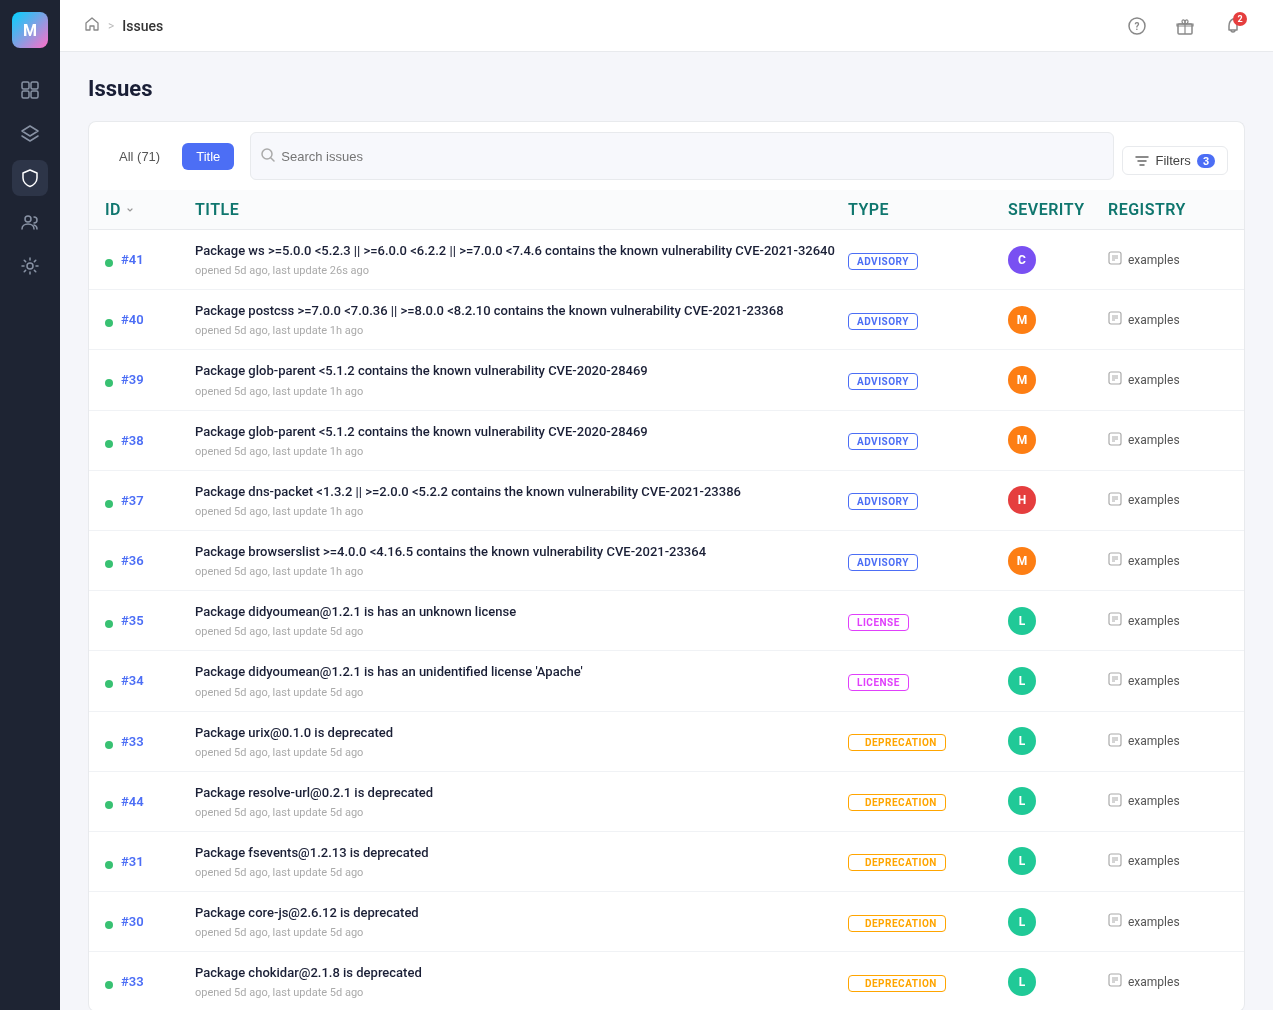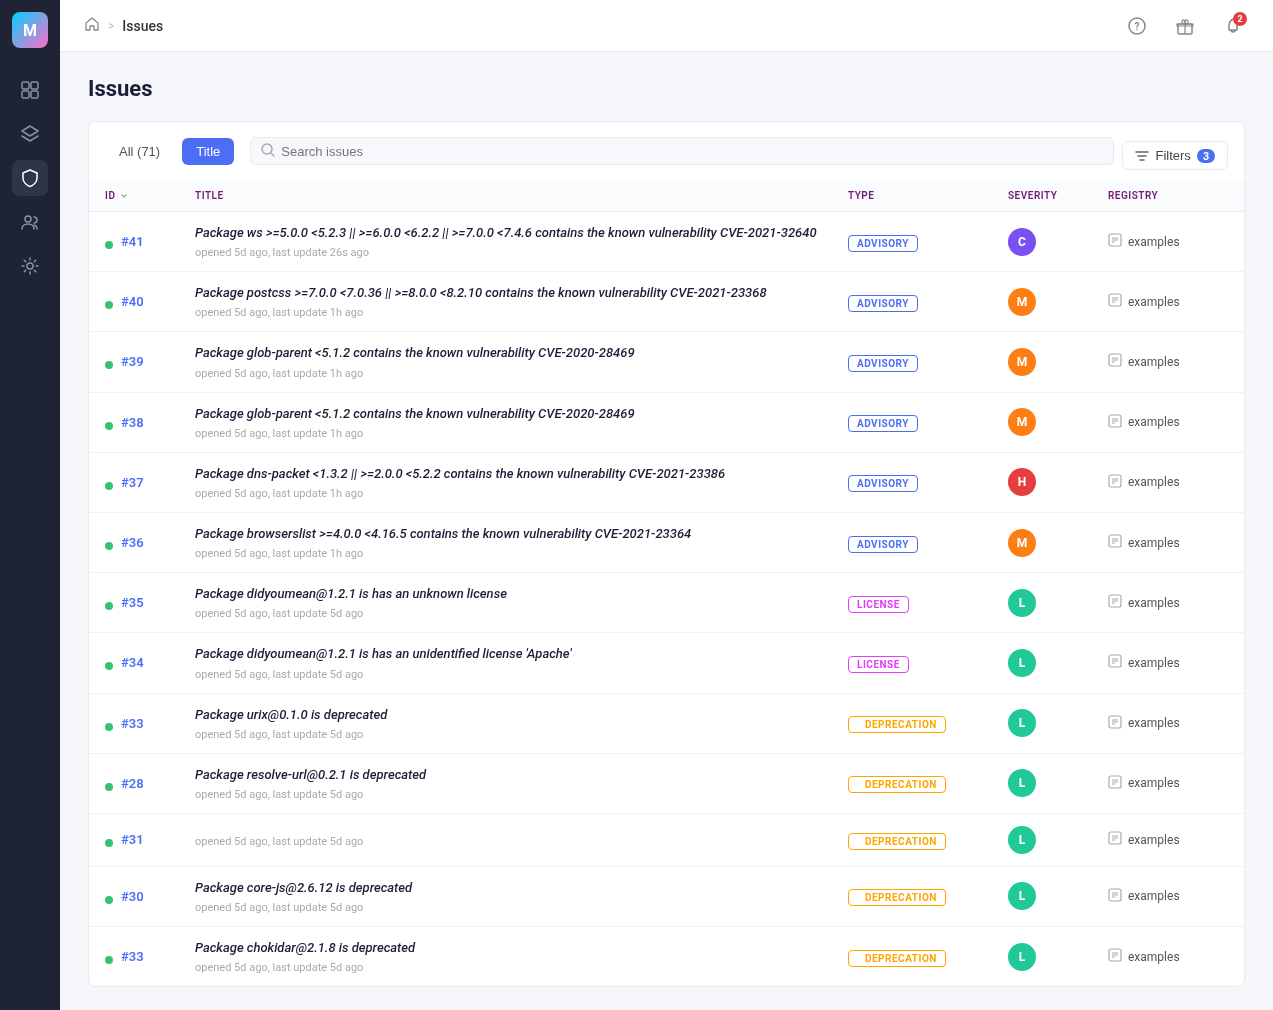--- a/index.html
+++ b/index.html
@@ -136,21 +136,21 @@
       color: #fff;
     }
     .search-wrapper {
       flex: 1;
       display: flex;
       align-items: center;
       background: #f7f8fc;
       border: 1px solid #e8eaed;
       border-radius: 6px;
       padding: 0 10px;
-      height: 28px;
+      height: 48px;
       margin-left: 8px;
     }
     .search-icon-inner { color: #aaa; font-size: 14px; margin-right: 6px; }
     .search-input {
       border: none;
       background: transparent;
       outline: none;
       font-size: 13px;
       color: #333;
       flex: 1;
@@ -186,23 +186,23 @@
       border-top: none;
       border-radius: 0 0 8px 8px;
       overflow: hidden;
     }
     .table-header {
       display: grid;
       grid-template-columns: 90px 1fr 160px 100px 120px;
       padding: 10px 16px;
       background: #fafbfc;
       border-bottom: 1px solid #e8eaed;
-      font-size: 10px;
+      font-size: 16px;
       font-weight: 600;
-      color: #701a75;
+      color: #0f766e;
       text-transform: uppercase;
       letter-spacing: 0.5px;
     }
     .table-row {
       display: grid;
       grid-template-columns: 90px 1fr 160px 100px 120px;
       padding: 12px 16px;
       border-bottom: 1px solid #f0f2f5;
       align-items: center;
     }
@@ -221,21 +221,20 @@
       border-radius: 50%;
       background: #38c172;
       flex-shrink: 0;
     }
     .row-title-block {}
     .row-title {
       font-size: 13px;
       color: #1a1f36;
       font-weight: 500;
       line-height: 1.4;
-      font-style: italic;
     }
     .row-meta {
       font-size: 11px;
       color: #aaa;
       margin-top: 4px;
     }
     .type-badge {
       display: inline-block;
       padding: 2px 8px;
       border-radius: 4px;
@@ -628,21 +627,21 @@
           <rect x="1" y="1" width="12" height="12" rx="2" stroke="#aaa" stroke-width="1.2"></rect>
           <path d="M4 5H10M4 7H10M4 9H7" stroke="#aaa" stroke-width="1"></path>
         </svg>
       </span>
       <span>examples</span>
     </div>
   </div>
           <div class="table-row">
     <div class="row-id">
       <span class="status-dot"></span>
-      <span>#28</span>
+      <span>#44</span>
     </div>
     <div class="row-title-block">
       <div class="row-title">Package resolve-url@0.2.1 is deprecated</div>
       <div class="row-meta">opened 5d ago, last update 5d ago</div>
     </div>
     <div>
       <span class="type-badge type-deprecation">DEPRECATION</span>
     </div>
     <div>
       <div class="severity-circle sev-l">L</div>
@@ -656,20 +655,21 @@
       </span>
       <span>examples</span>
     </div>
   </div>
           <div class="table-row">
     <div class="row-id">
       <span class="status-dot"></span>
       <span>#31</span>
     </div>
     <div class="row-title-block">
+      <div class="row-title">Package fsevents@1.2.13 is deprecated</div>
       <div class="row-meta">opened 5d ago, last update 5d ago</div>
     </div>
     <div>
       <span class="type-badge type-deprecation">DEPRECATION</span>
     </div>
     <div>
       <div class="severity-circle sev-l">L</div>
     </div>
     <div class="registry-cell">
       <span class="registry-icon">

